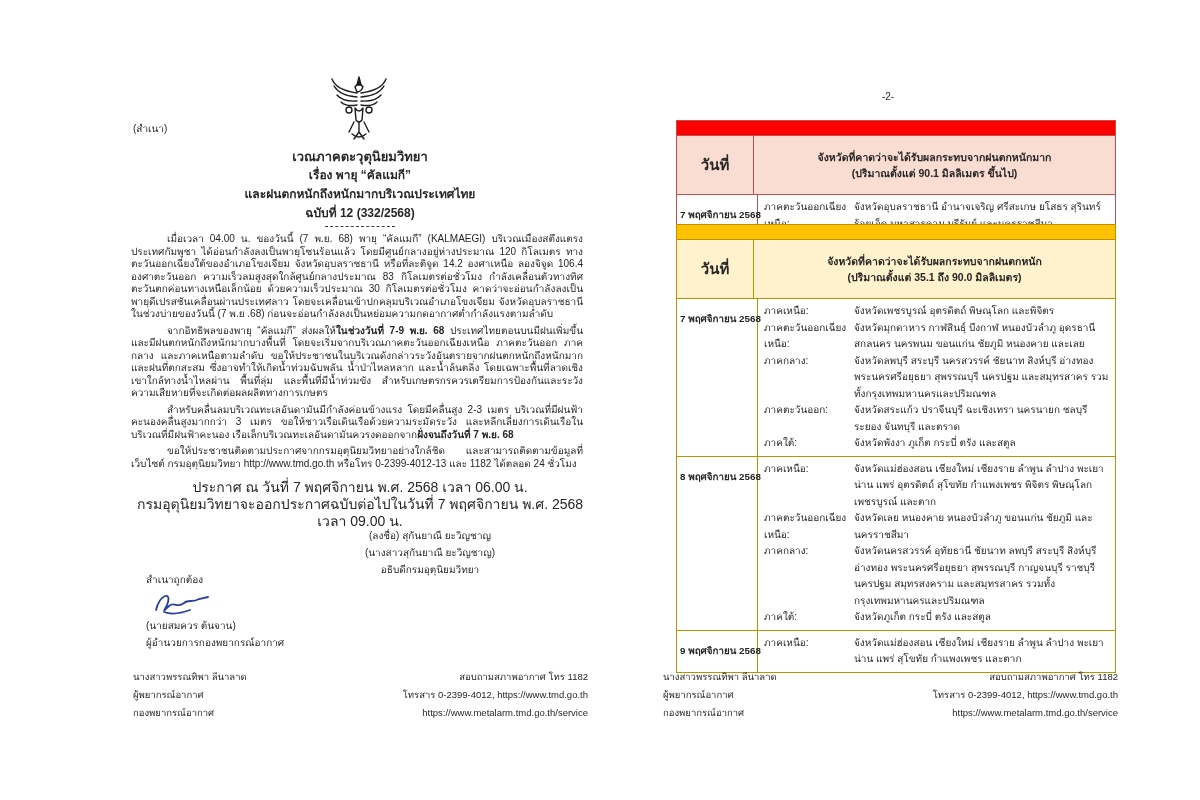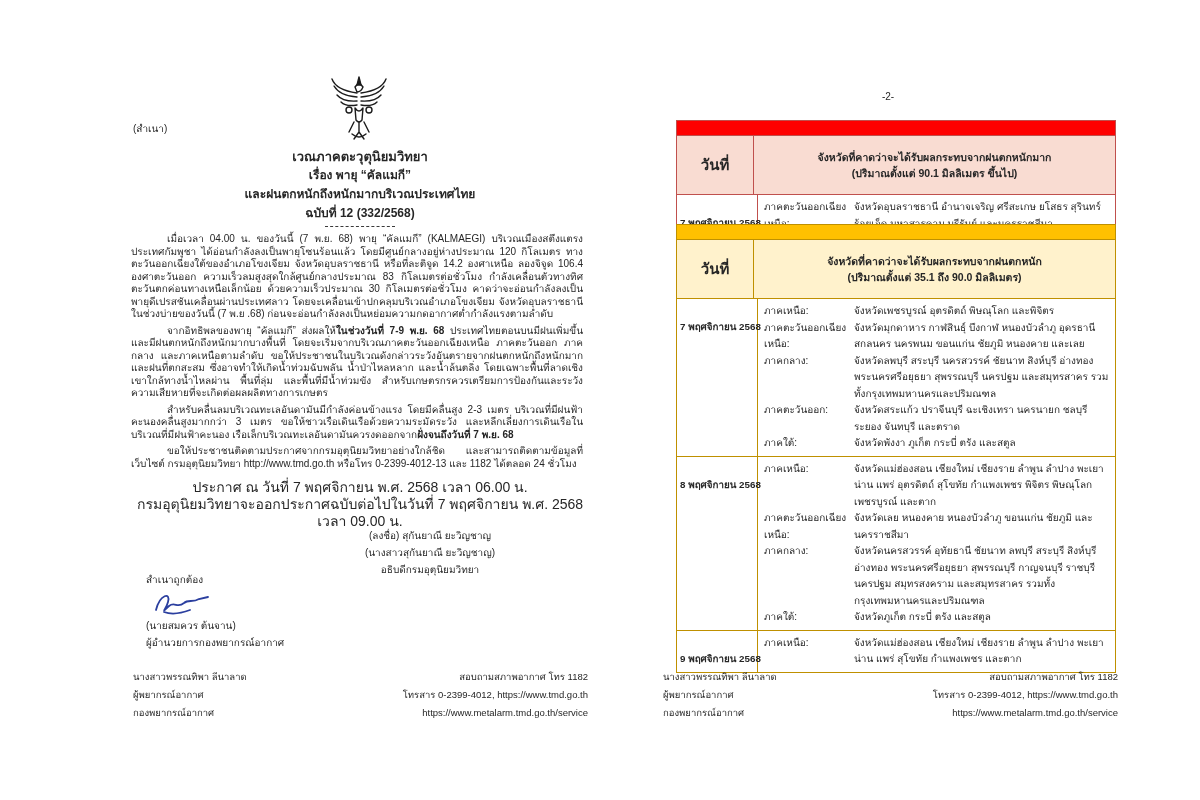--- a/index.html
+++ b/index.html
@@ -33,21 +33,21 @@
   .pagenum{left:0;top:91px;width:456px;text-align:center;font-size:10px;}
   .wtable{position:absolute;left:16px;width:438px;border:1px solid var(--bc);background:#fff;}
   #table-heavy-rain-max{top:120px;}
   #table-heavy-rain{top:224px;}
   .tbar{height:14px;}
   .thead{display:flex;border-top:1px solid var(--bc);border-bottom:1px solid var(--bc);}
   .h-col1{width:76px;flex:none;border-right:1px solid var(--bc);display:flex;align-items:center;justify-content:center;font-weight:bold;font-size:15px;}
   .h-col2{flex:1;text-align:center;font-weight:bold;font-size:10.5px;line-height:16px;padding:13px 4px;}
   .trow{display:flex;}
   .trow + .trow{border-top:1px solid var(--bc);}
-  .cdate{width:76px;flex:none;border-right:1px solid var(--bc);padding:20px 1px 4px 3px;font-weight:bold;font-size:9.8px;white-space:nowrap;line-height:15px;}
+  .cdate{width:76px;flex:none;border-right:1px solid var(--bc);padding:12px 1px 4px 3px;font-weight:bold;font-size:9.8px;white-space:nowrap;line-height:15px;}
   .cprov{flex:1;padding:4px 6px 4px 6px;font-size:10px;line-height:16.5px;}
   .regline{display:flex;}
   .rlabel{width:90px;flex:none;font-weight:normal;}
   .rprov{flex:1;}
 </style>
 </head>
 <body>
 
 <div id="page1" class="abs">
 

